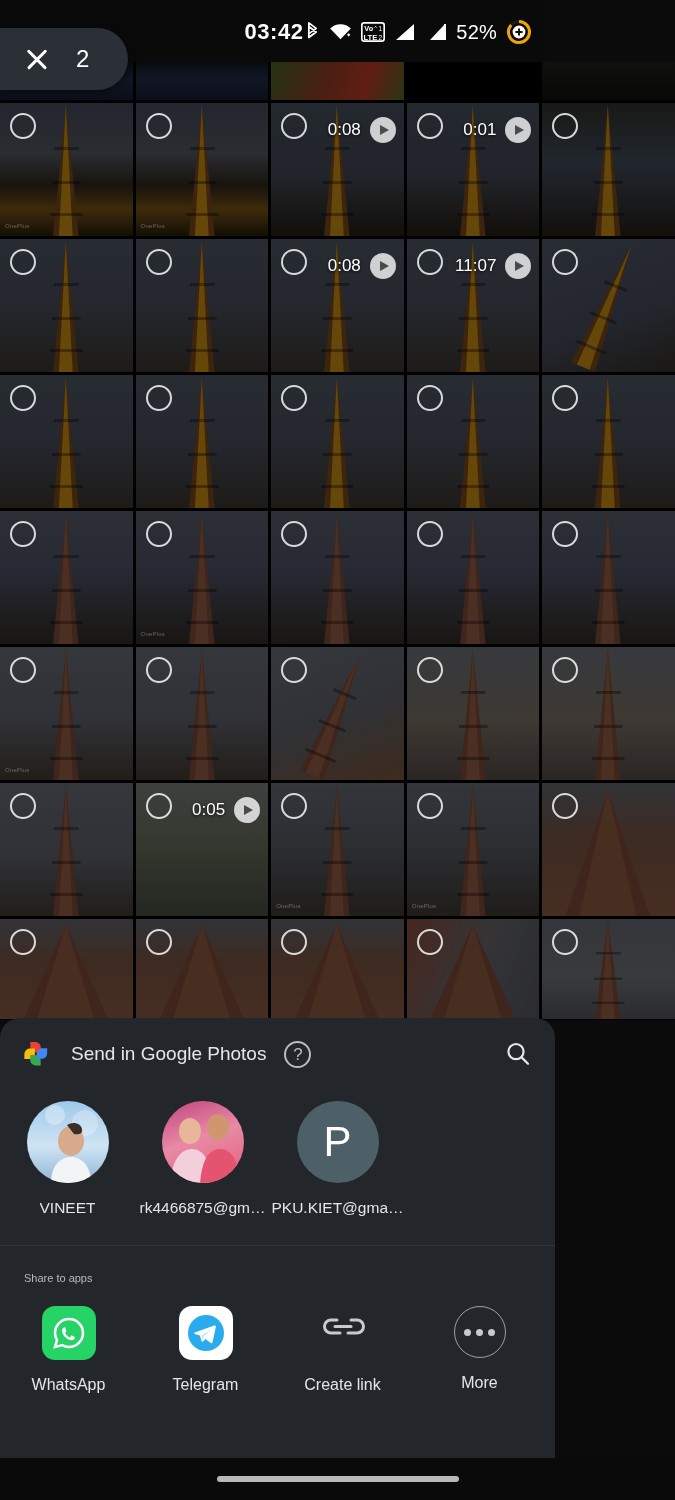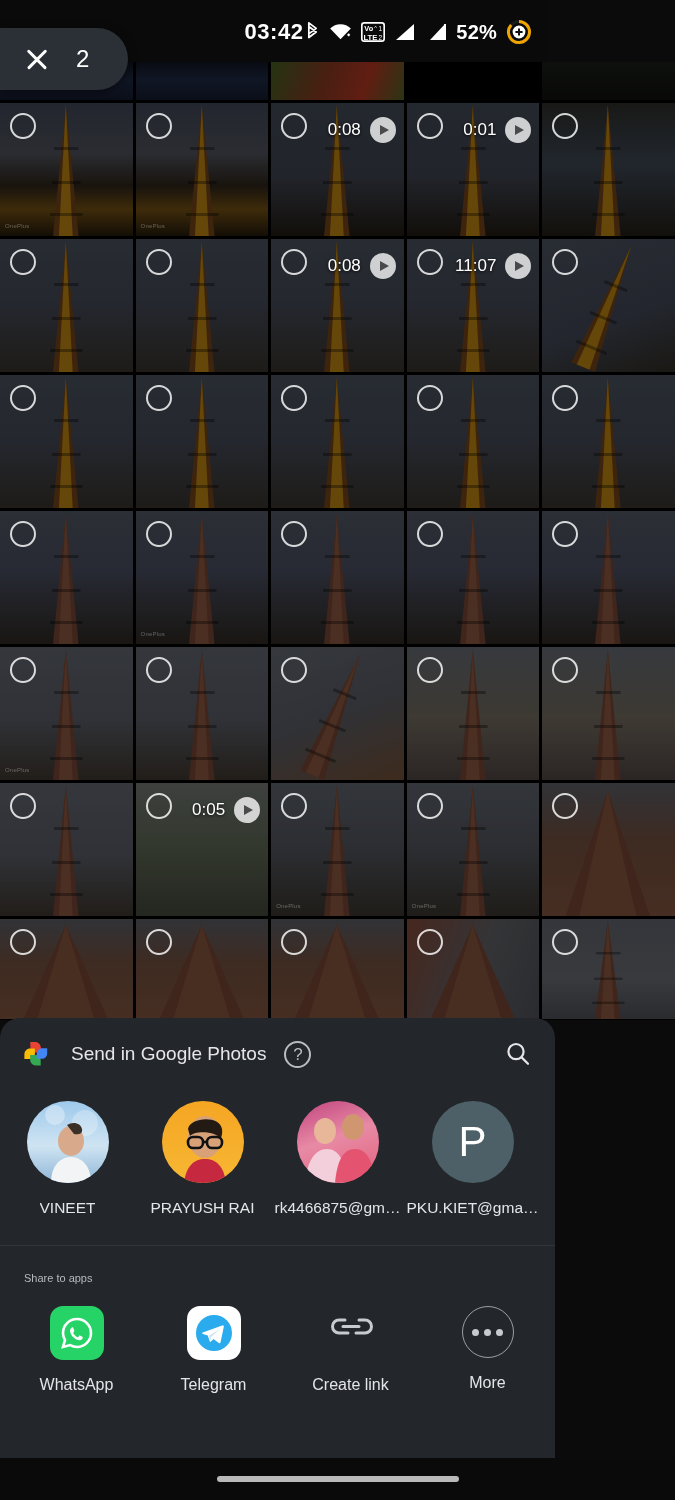--- a/index.html
+++ b/index.html
@@ -20,21 +20,21 @@
   .sb-clock {
     position:absolute; left:0; right:0; text-align:center;
     font-size:22px; font-weight:700; letter-spacing:.5px;
     top:32px; transform:translateY(-50%);
   }
   .sb-right {
     position:absolute; right:16px; top:32px; transform:translateY(-50%);
     display:flex; align-items:center; gap:9px;
   }
   .sb-right svg { display:block; }
-  .sb-batt { font-size:20px; font-weight:700; letter-spacing:.2px; }
+  .sb-batt { font-size:20px; font-weight:400; letter-spacing:.2px; }
 
   
   .grid-wrap {
     position:absolute; top:62px; left:0; width:675px; height:958px;
     background:#000; overflow:hidden;
   }
   .grid {
     display:grid;
     grid-template-columns:repeat(5, 1fr);
     gap:3px;
@@ -151,21 +151,21 @@
     margin-top:16px; color:#e4e5e7; font-size:15.5px;
     white-space:nowrap; max-width:133px; overflow:hidden;
     text-align:center;
   }
 
   .divider { height:1px; background:#32363c; margin-top:22px; }
   .apps-label {
     color:#b6babf; font-size:11px; padding:26px 0 0 24px;
   }
   .apps {
-    display:flex; padding:22px 0 0 8px;
+    display:flex; padding:22px 0 0 0;
   }
   .app {
     width:137px; flex:0 0 137px;
     display:flex; flex-direction:column; align-items:center;
   }
   .app-ic { width:54px; height:54px; display:flex; align-items:center; justify-content:center; }
   .app-name { margin-top:16px; color:#e4e5e7; font-size:16px; white-space:nowrap; }
   .wa { width:54px; height:54px; border-radius:13px; background:#25D366;
         display:flex; align-items:center; justify-content:center; }
   .tg { width:54px; height:54px; border-radius:13px; background:#ffffff;
@@ -712,31 +712,20 @@
           <div class="av" style="background: linear-gradient(rgb(158, 201, 236) 0%, rgb(207, 228, 242) 55%, rgb(143, 182, 216) 100%);"><svg width="82" height="82" viewBox="0 0 82 82">
         <circle cx="28" cy="14" r="10" fill="#ffffff55"></circle>
               <circle cx="58" cy="22" r="13" fill="#ffffff44"></circle>
         <ellipse cx="44" cy="40" rx="13" ry="15" fill="#d8a98a"></ellipse>
         <path d="M24 82c0-18 10-26 20-26s20 8 20 26z" fill="#f2f4f6"></path>
         <path d="M40 24c6-4 14-2 15 4 1 5-4 6-8 5z" fill="#3a3027"></path>
             </svg></div>
           <div class="cname">VINEET</div>
         </div>
         <div class="contact">
-          <div class="av" style="background: linear-gradient(rgb(245, 166, 35) 0%, rgb(247, 183, 51) 100%);"><svg width="82" height="82" viewBox="0 0 82 82">
-        <ellipse cx="43" cy="36" rx="17" ry="21" fill="#d8a178"></ellipse>
-        <path d="M26 28c2-12 32-14 34 0 1 7-2 10-2 10-2-8-26-9-30-3z" fill="#241a14"></path>
-        <rect x="26" y="36" width="15" height="11" rx="5" fill="none" stroke="#111" stroke-width="2.6"></rect>
-        <rect x="45" y="36" width="15" height="11" rx="5" fill="none" stroke="#111" stroke-width="2.6"></rect>
-        <path d="M41 41h4" stroke="#111" stroke-width="2.6"></path>
-        <path d="M22 82c2-17 10-24 21-24s19 7 21 24z" fill="#c6293f"></path>
-            </svg></div>
-          <div class="cname">PRAYUSH RAI</div>
-        </div>
-        <div class="contact">
           <div class="av" style="background: linear-gradient(160deg, rgb(192, 68, 126) 0%, rgb(232, 138, 165) 45%, rgb(226, 96, 122) 100%);"><svg width="82" height="82" viewBox="0 0 82 82">
         <ellipse cx="28" cy="30" rx="11" ry="13" fill="#e8b79a"></ellipse>
         <ellipse cx="56" cy="26" rx="11" ry="13" fill="#cf9670"></ellipse>
         <path d="M8 82c2-22 10-34 22-34s18 12 20 34z" fill="#f3cfdb"></path>
         <path d="M38 82c2-22 8-34 20-34s18 12 20 34z" fill="#e4536f"></path>
             </svg></div>
           <div class="cname">rk4466875@gm…</div>
         </div>
         <div class="contact">
           <div class="av av-letter">P</div>

